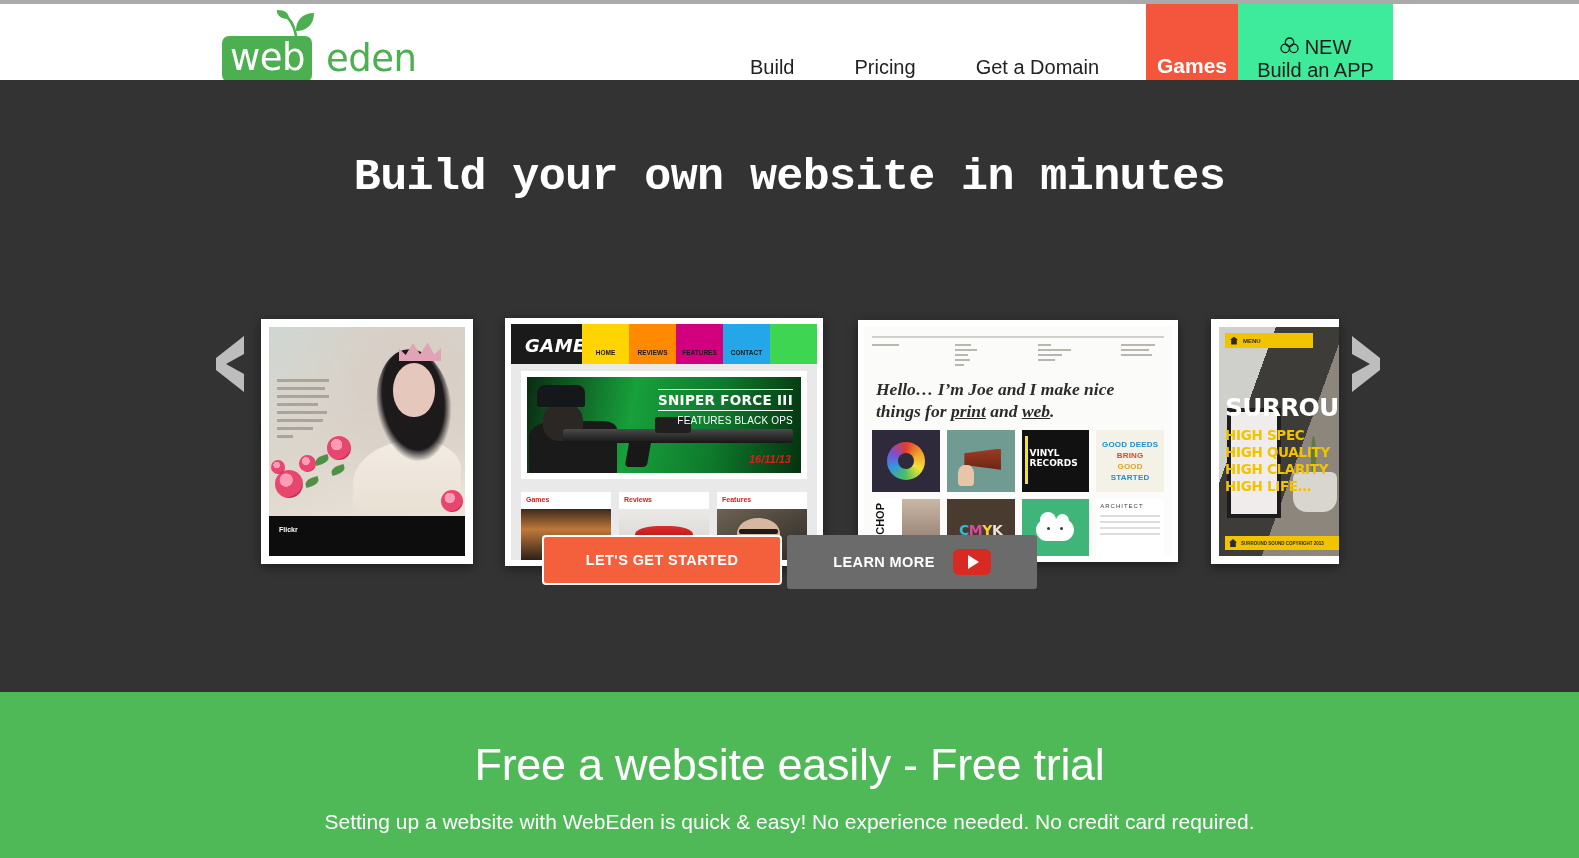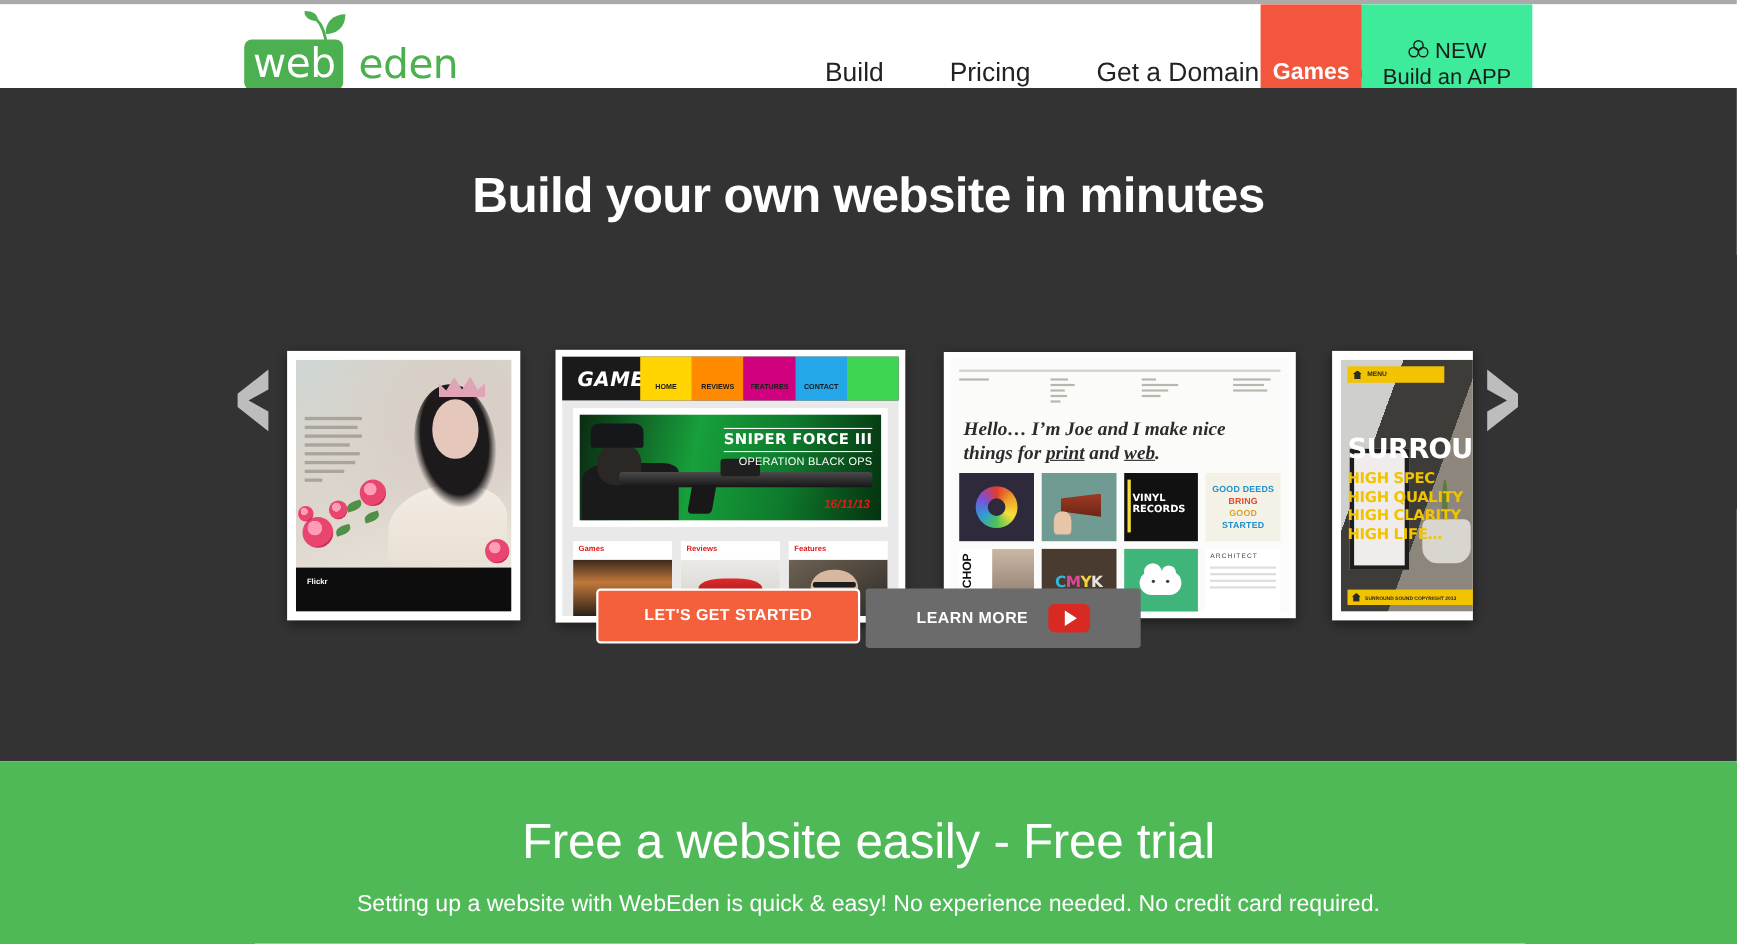--- a/index.html
+++ b/index.html
@@ -40,21 +40,21 @@
     letter-spacing: -0.5px; line-height: 46px;
     font-family: "DejaVu Sans", sans-serif;
   }
   .logo-sprout { position: absolute; left: 52px; top: -4px; }
 
   .nav {
     position: absolute; left: 720px; top: 50px;
     display: flex; align-items: center; gap: 0;
   }
   .nav-item {
-    color: #222222; font-size: 24px; line-height: 26px;
+    color: #222222; font-size: 20px; line-height: 26px;
     padding: 0 30px; text-decoration: none; white-space: nowrap;
     cursor: pointer;
   }
 
   .login-block {
     position: absolute; left: 1146px; top: 0; width: 92px; height: 80px;
     background: #F4553D; cursor: pointer;
   }
   .login-label {
     position: absolute; left: 0; right: 0; bottom: 6px;
@@ -78,21 +78,21 @@
 
   
   .hero {
     position: absolute; left: 0; top: 80px; width: 1579px; height: 612px;
     background: #333333;
   }
   .hero-title {
     position: absolute; left: 0; right: 0; top: 72px;
     text-align: center; color: #ffffff;
     font-size: 45px; font-weight: bold; letter-spacing: -0.6px;
-    font-family: Liberation Sans, sans-serif;
+    font-family: Liberation Mono, monospace;
   }
 
   
   .carousel { position: absolute; left: 0; top: 150px; width: 1579px; height: 270px; }
   .arrow {
     position: absolute; top: 100px; width: 46px; height: 68px;
     cursor: pointer;
   }
   .arrow.left { left: 210px; }
   .arrow.right { left: 1340px; }
@@ -510,21 +510,21 @@
 
             <div class="gamer-hero-wrap">
               <div class="gamer-hero">
                 <div class="soldier-body"></div>
                 <div class="soldier-head"></div>
                 <div class="soldier-hat"></div>
                 <div class="rifle"></div>
                 <div class="rifle-scope"></div>
                 <div class="rifle-mag"></div>
                 <div class="sniper-title">SNIPER FORCE III</div>
-                <div class="sniper-sub">OPERATION BLACK OPS</div>
+                <div class="sniper-sub">FEATURES BLACK OPS</div>
                 <div class="sniper-date">16/11/13</div>
               </div>
             </div>
 
             <div class="gamer-cards">
               <div class="gcard">
                 <div class="lbl">Games</div>
                 <div class="pic pic-city"></div>
               </div>
               <div class="gcard">

